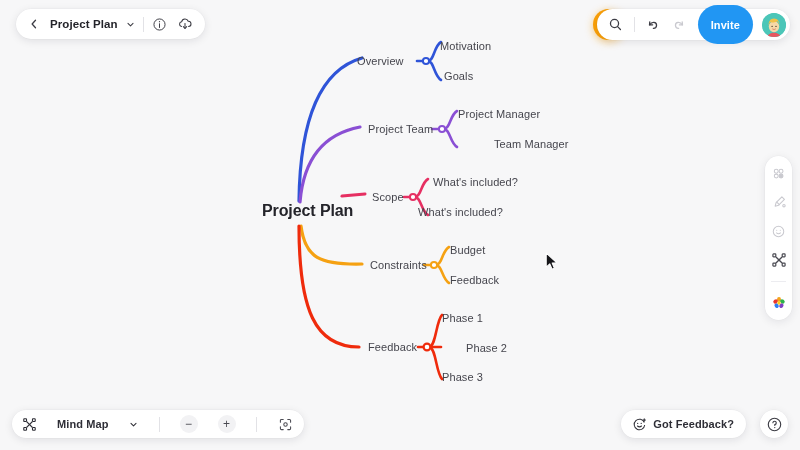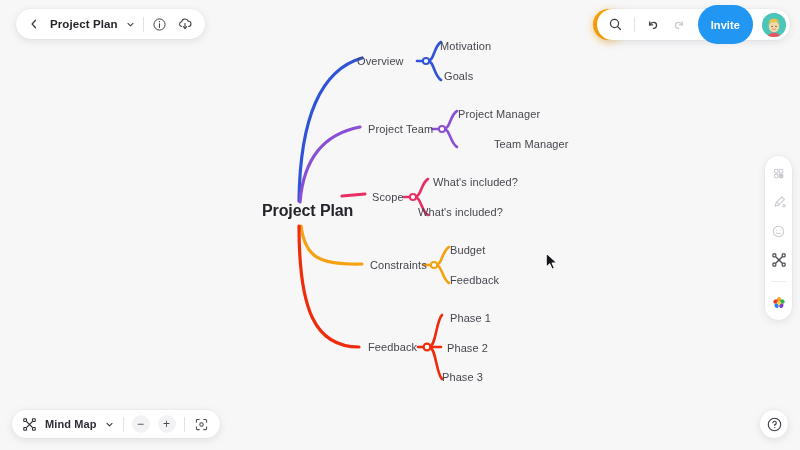--- a/index.html
+++ b/index.html
@@ -138,21 +138,21 @@
   .rail-icon.active { color: #4a4a52; }
   .rail-sep {
     width: 15px; height: 1px;
     background: #ececf0;
   }
 
   
   #bottom-left {
     left: 12px; bottom: 12px; height: 28px;
     padding: 0 9px;
-    gap: 8px;
+    gap: 20px;
   }
   #mode-label {
     font-size: 11px;
     color: #2e2e36;
     font-weight: bold;
     letter-spacing: 0.1px;
   }
   .round-btn {
     width: 18px; height: 18px;
     border-radius: 50%;
@@ -255,22 +255,22 @@
 
     <div class="node-label node-branch" style="left:372px; top:192px;">Scope</div>
     <div class="node-label node-leaf" style="left:433px; top:177px;">What's included?</div>
     <div class="node-label node-leaf" style="left:418px; top:207px;">What's included?</div>
 
     <div class="node-label node-branch" style="left:370px; top:260px;">Constraints</div>
     <div class="node-label node-leaf" style="left:450px; top:245px;">Budget</div>
     <div class="node-label node-leaf" style="left:450px; top:275px;">Feedback</div>
 
     <div class="node-label node-branch" style="left:368px; top:342px;">Feedback</div>
-    <div class="node-label node-leaf" style="left:442px; top:313px;margin-left:8px;">Phase 1</div>
-    <div class="node-label node-leaf" style="left:447px; top:343px;">Phase 2</div>
+    <div class="node-label node-leaf" style="left:442px; top:313px;">Phase 1</div>
+    <div class="node-label node-leaf" style="left:466px; top:343px;">Phase 2</div>
     <div class="node-label node-leaf" style="left:442px; top:372px;">Phase 3</div>
   </div>
 
   <div id="header-left" class="pill">
     <span class="icon-btn">
       <svg width="12" height="12" viewBox="0 0 16 16" fill="none" stroke="currentColor" stroke-width="1.7" stroke-linecap="round" stroke-linejoin="round">
           <path d="M10 3 L5.5 8 L10 13"></path>
         </svg>
     </span>
     <span id="doc-title">Project Plan</span>
@@ -409,20 +409,32 @@
       <svg width="15" height="15" viewBox="0 0 20 20" fill="none" stroke="#4a4a52" stroke-width="1.4" stroke-linecap="round">
         <path d="M3.2 7 V4.6 a1.4 1.4 0 0 1 1.4-1.4 H7"></path>
         <path d="M13 3.2 h2.4 a1.4 1.4 0 0 1 1.4 1.4 V7"></path>
         <path d="M16.8 13 v2.4 a1.4 1.4 0 0 1-1.4 1.4 H13"></path>
         <path d="M7 16.8 H4.6 a1.4 1.4 0 0 1-1.4-1.4 V13"></path>
         <circle cx="10" cy="10" r="2.3"></circle>
       </svg>
     </span>
   </div>
 
+  <button id="feedback-button">
+    <span class="icon-btn" style="width:16px">
+      <svg width="15" height="15" viewBox="0 0 20 20" fill="none" stroke="#2e2e36" stroke-width="1.35">
+        <path d="M16.4 7.3 A7 7 0 1 0 16.9 10.7"></path>
+        <circle cx="7.6" cy="8.6" r="0.8" fill="#2e2e36" stroke="none"></circle>
+        <circle cx="12.3" cy="8.6" r="0.8" fill="#2e2e36" stroke="none"></circle>
+        <path d="M7.3 12.0 q2.7 2.3 5.4 0" stroke-linecap="round"></path>
+        <path d="M16.3 2.4 v3.2 M14.7 4.0 h3.2" stroke-linecap="round" stroke-width="1.4"></path>
+      </svg>
+    </span>
+    <span id="feedback-label">Got Feedback?</span>
+  </button>
 
   <button id="help-button">
     <svg width="17" height="17" viewBox="0 0 20 20" fill="none" stroke="currentColor" stroke-width="1.35">
       <circle cx="10" cy="10" r="7.3"></circle>
       <path d="M8.1 7.9 a2.0 2.0 0 1 1 2.3 2.2 v1.1" stroke-linecap="round"></path>
       <circle cx="10.3" cy="13.6" r="0.8" fill="currentColor" stroke="none"></circle>
     </svg>
   </button>
 
   <svg id="mouse-cursor" width="14" height="20" viewBox="0 0 14 20">

